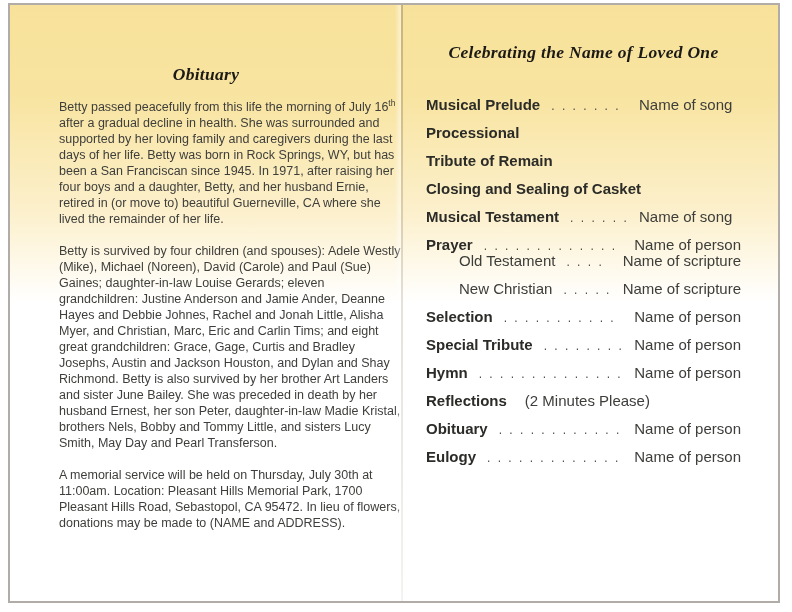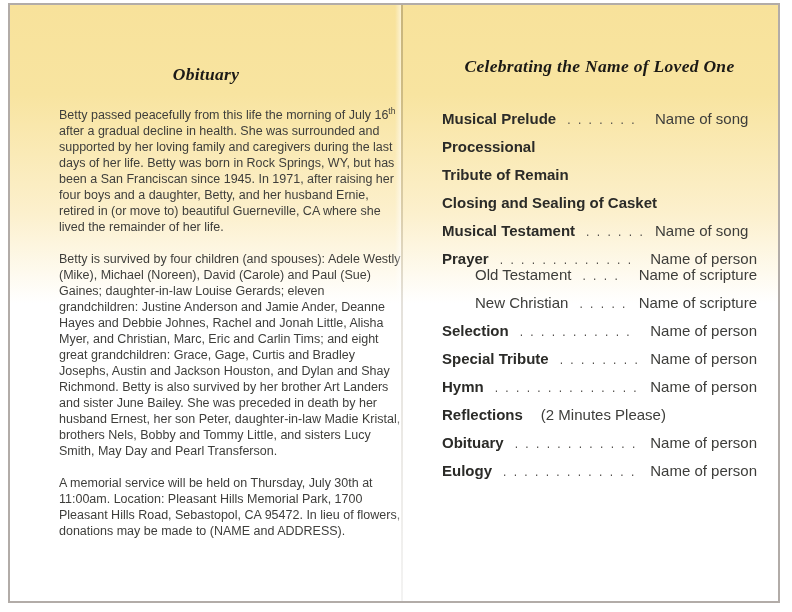--- a/index.html
+++ b/index.html
@@ -15,21 +15,21 @@
     width: 772px; height: 600px;
     box-sizing: border-box;
     border: 2px solid #b2aca8;
     background: linear-gradient(180deg, #f8e29b 0%, #f8e4a0 15%, #fcf0cd 35%, #ffffff 50%, #ffffff 100%);
   }
   .page {
     position: absolute; top: 0; height: 100%;
     box-sizing: border-box;
   }
   .page-left  { left: 0;     width: 392px; padding: 58px 0 0 49px; }
-  .page-right { left: 392px; width: 380px; padding: 50px 25px 0 40px; }
+  .page-right { left: 376px; width: 380px; padding: 36px 25px 0 40px; }
 
   .fold {
     position: absolute; top: 0; left: 391px; width: 2px; height: 100%;
     background: linear-gradient(180deg, rgba(122,106,74,0.38) 0%, rgba(122,106,74,0.20) 50%, rgba(140,136,130,0.10) 100%);
   }
   .fold::before {
     content: ""; position: absolute; left: -6px; top: 0; width: 6px; height: 100%;
     background: linear-gradient(90deg, rgba(255,255,255,0) 0%, rgba(255,255,255,0.55) 100%);
   }
 
@@ -41,21 +41,21 @@
     font-size: 17.5px;
     line-height: 22px;
     letter-spacing: 0.3px;
     color: #1c1a16;
     text-align: center;
     white-space: nowrap;
   }
   .page-left .page-title { width: 392px; margin-left: -49px; }
 
   .obit-body {
-    margin-top: 22px;
+    margin-top: 14px;
     width: 346px;
     font-size: 12.5px;
     line-height: 16px;
     color: #3e3e3b;
   }
   .obit-body p { margin: 0 0 16px 0; }
   .obit-body sup { font-size: 8.5px; line-height: 0; vertical-align: super; }
 
   .service-list { margin-top: 34px; }
   .srow {

